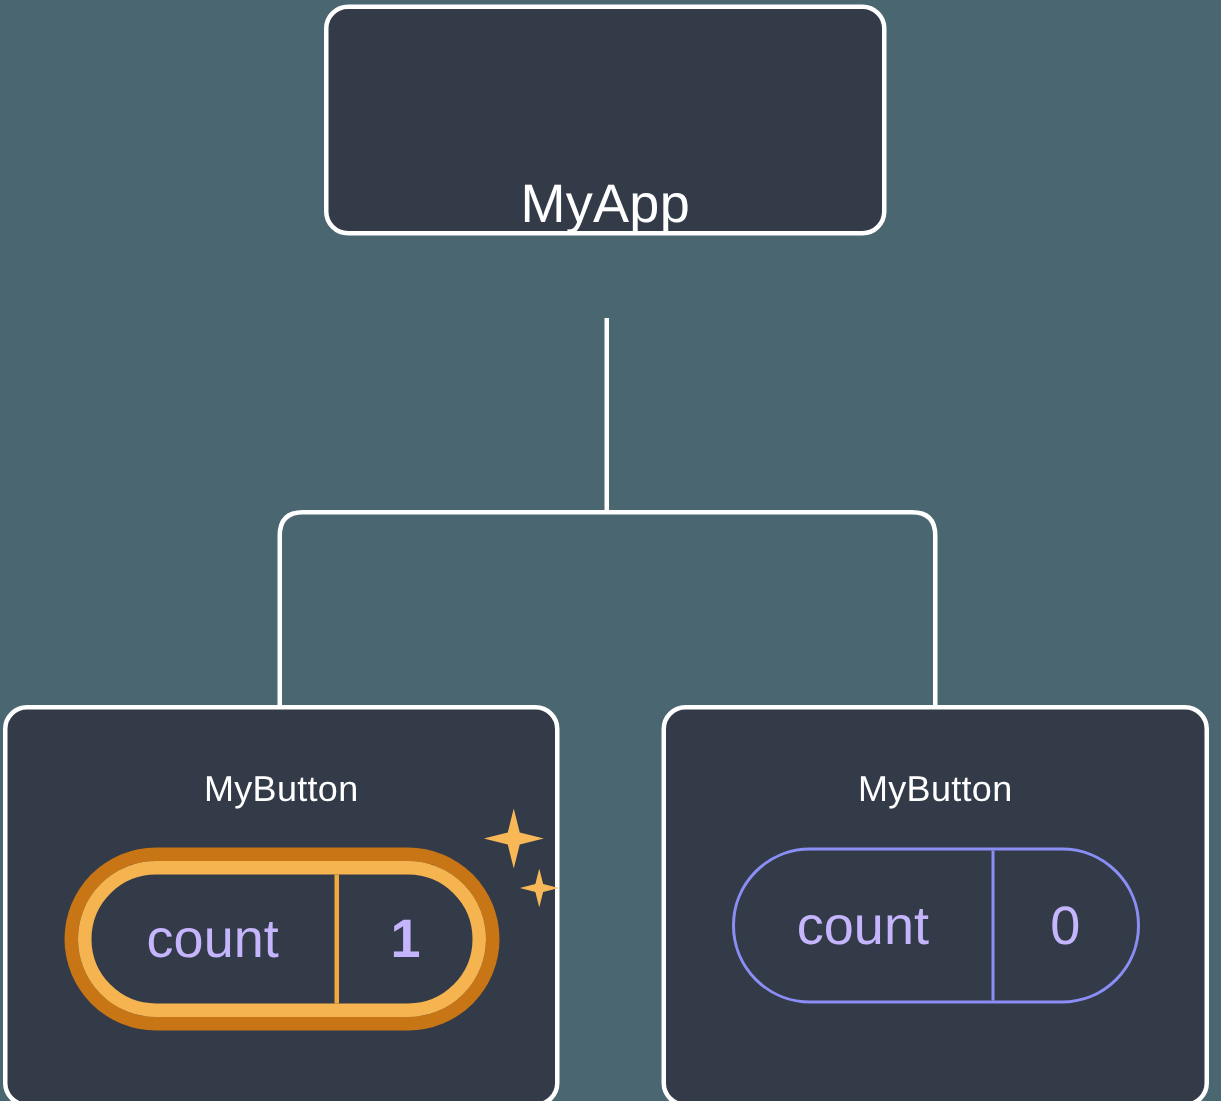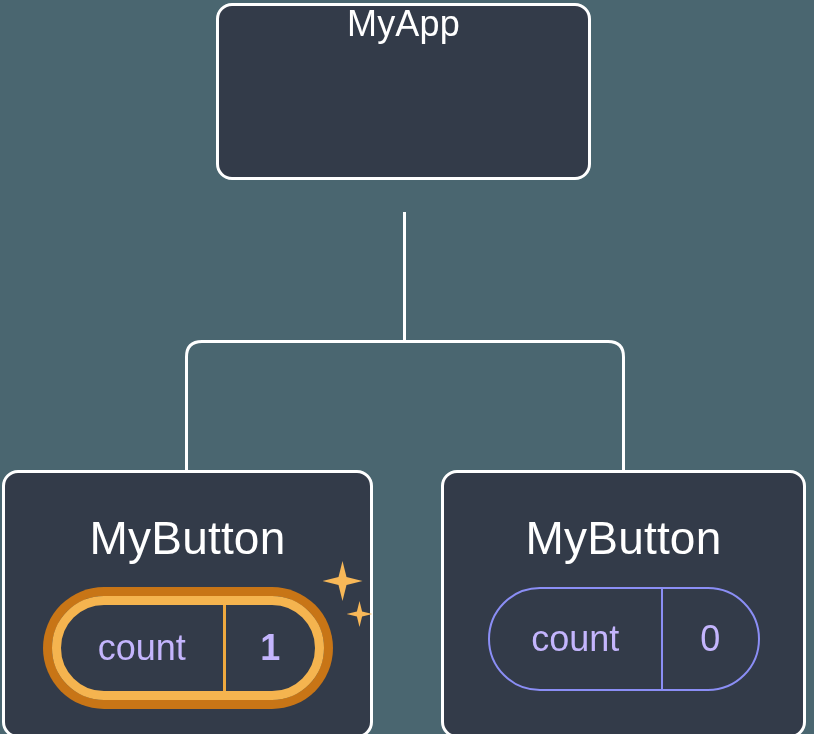--- a/index.html
+++ b/index.html
@@ -43,43 +43,43 @@
     border-radius: 16px;
     display: flex;
     flex-direction: column;
     align-items: center;
   }
 
   .node-root {
     left: 216px;
     top: 3px;
     width: 375px;
-    height: 177px;
-    justify-content: flex-start;
+    height: 154px;
+    justify-content: flex-end;
   }
 
   .node-child-left {
     left: 2px;
     top: 470px;
     width: 371px;
     height: 268px;
     padding-top: 42px;
   }
 
   .node-child-right {
     left: 441px;
     top: 470px;
     width: 365px;
     height: 268px;
     padding-top: 42px;
   }
 
   .node-title {
     color: #ffffff;
-    font-size: 46px;
+    font-size: 24px;
     font-weight: 400;
     letter-spacing: 0.2px;
     line-height: 1;
     white-space: nowrap;
   }
 
   .node-root .node-title {
     font-size: 36px;
   }
 

